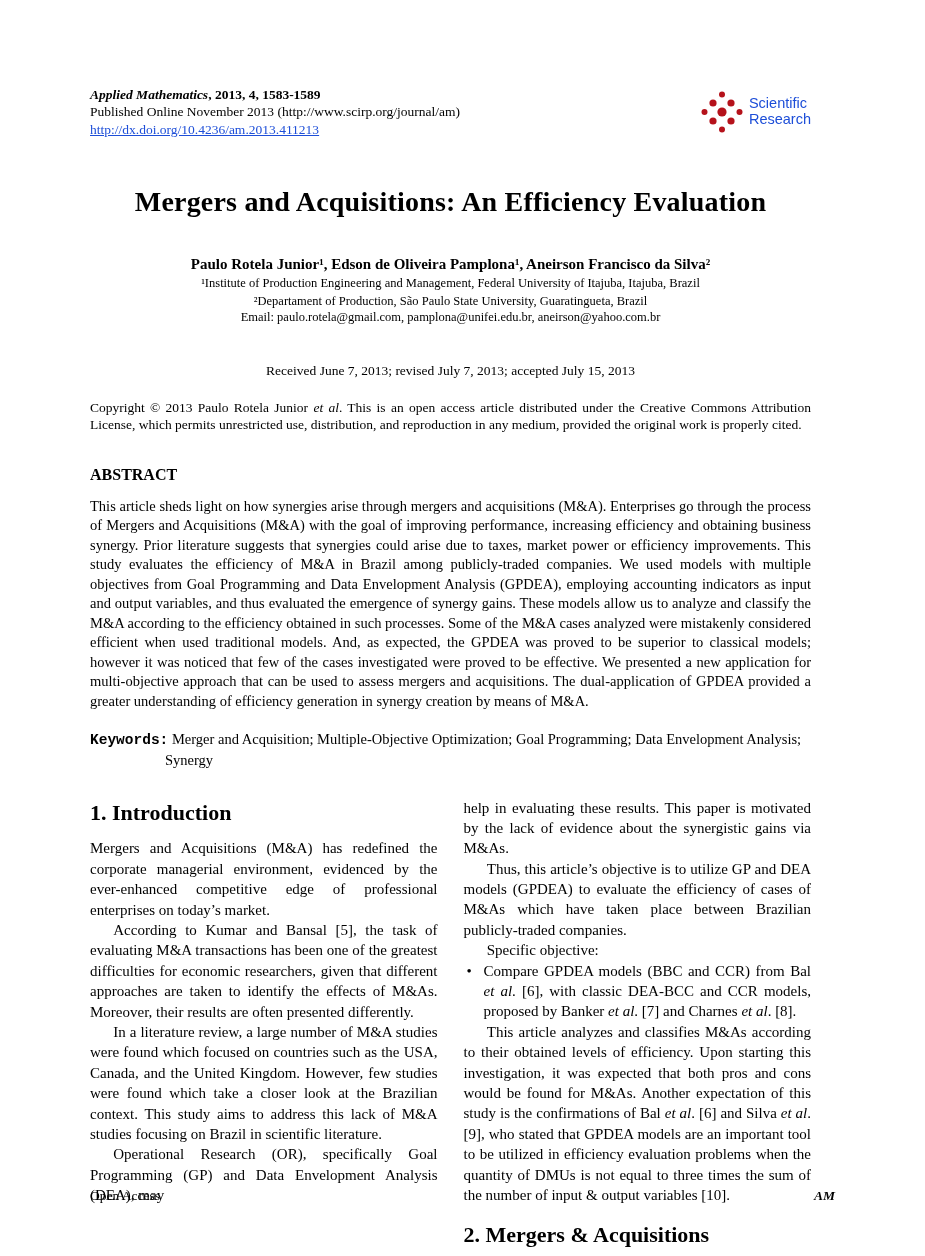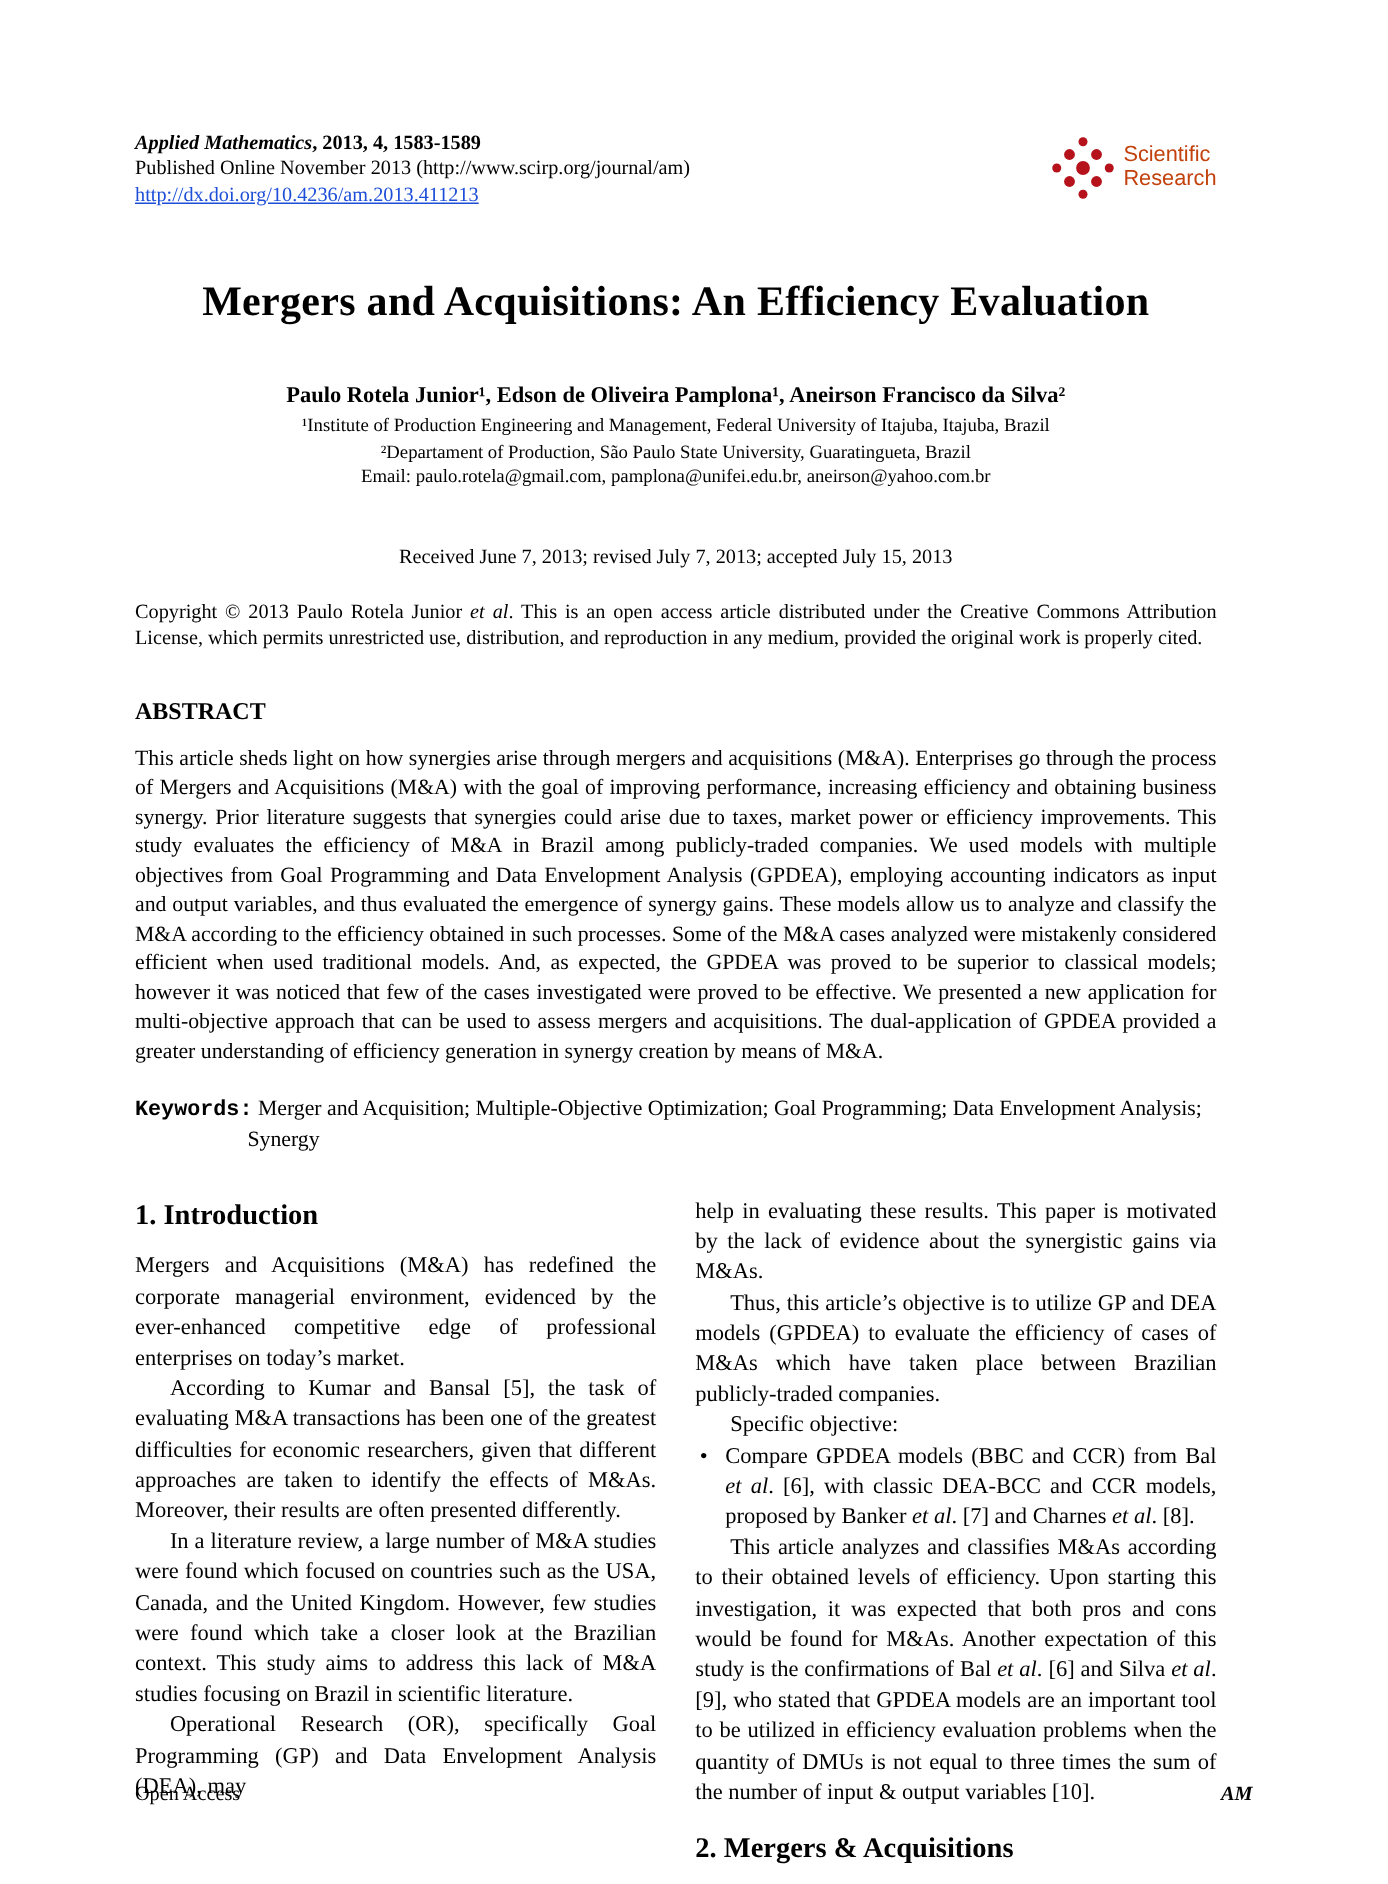--- a/index.html
+++ b/index.html
@@ -10,35 +10,35 @@
     font-family: "Liberation Serif", serif;
     color: #000; position: relative; overflow: hidden;
     background: #fff;
   }
   .header { display: flex; justify-content: space-between; align-items: flex-start; }
   .header-meta { font-size: 13.5px; line-height: 1.28; }
   .journal-line { font-weight: bold; }
   .jname { font-style: italic; }
   .doi-link { color: #1d4ed8; text-decoration: underline; cursor: pointer; display: inline-block; }
   .logo { display: flex; align-items: center; gap: 5px; margin-top: 4px; }
-  .logo-text { font-family: "Liberation Sans", sans-serif; font-size: 14.5px; line-height: 1.08; color: #c2410c; }
+  .logo-text { font-family: "Liberation Sans", sans-serif; font-size: 14.5px; line-height: 1.08; color: #1d4ed8; }
   .paper-title { font-size: 28px; font-weight: bold; text-align: center; margin: 48px 0 0 0; letter-spacing: 0.2px; }
   .authors { font-size: 15px; font-weight: bold; text-align: center; margin-top: 38px; }
   .affil { font-size: 12.5px; text-align: center; margin-top: 3px; }
   .affil:first-of-type { margin-top: 8px; }
   .email-line { font-size: 12.5px; text-align: center; margin-top: 1px; }
   .received { font-size: 13.5px; text-align: center; margin-top: 38px; }
   .copyright { font-size: 13.5px; text-align: justify; line-height: 1.3; margin: 20px 0 0 0; }
   .abstract-heading { font-size: 16px; font-weight: bold; margin: 32px 0 0 0; }
   .abstract-text { font-size: 14.5px; text-align: justify; line-height: 1.345; margin: 13px 0 0 0; }
   .keywords { font-size: 14.5px; line-height: 1.35; margin-top: 19px; padding-left: 75px; text-indent: -75px; }
   .kw-label { font-weight: bold; font-family: Liberation Mono, monospace; }
   .columns { display: flex; gap: 26px; margin-top: 27px; }
   .col { flex: 1; font-size: 15px; line-height: 1.36; text-align: justify; min-width: 0; }
-  .section-heading { font-size: 19px; font-weight: bold; margin: 0 0 11px 0; text-align: left; }
+  .section-heading { font-size: 22px; font-weight: bold; margin: 0 0 11px 0; text-align: left; }
   .section-heading.mid { margin-top: 15px; }
   .col p { margin: 0; }
   .col p.indent { text-indent: 1.55em; }
   .bullet { display: flex; }
   .bullet-marker { width: 20px; flex: 0 0 20px; padding-left: 3px; }
   .bullet-text { flex: 1; text-align: justify; }
   .page-footer {
     position: absolute; left: 90px; right: 90px; top: 1188px;
     display: flex; justify-content: space-between; font-size: 13.5px;
   }

